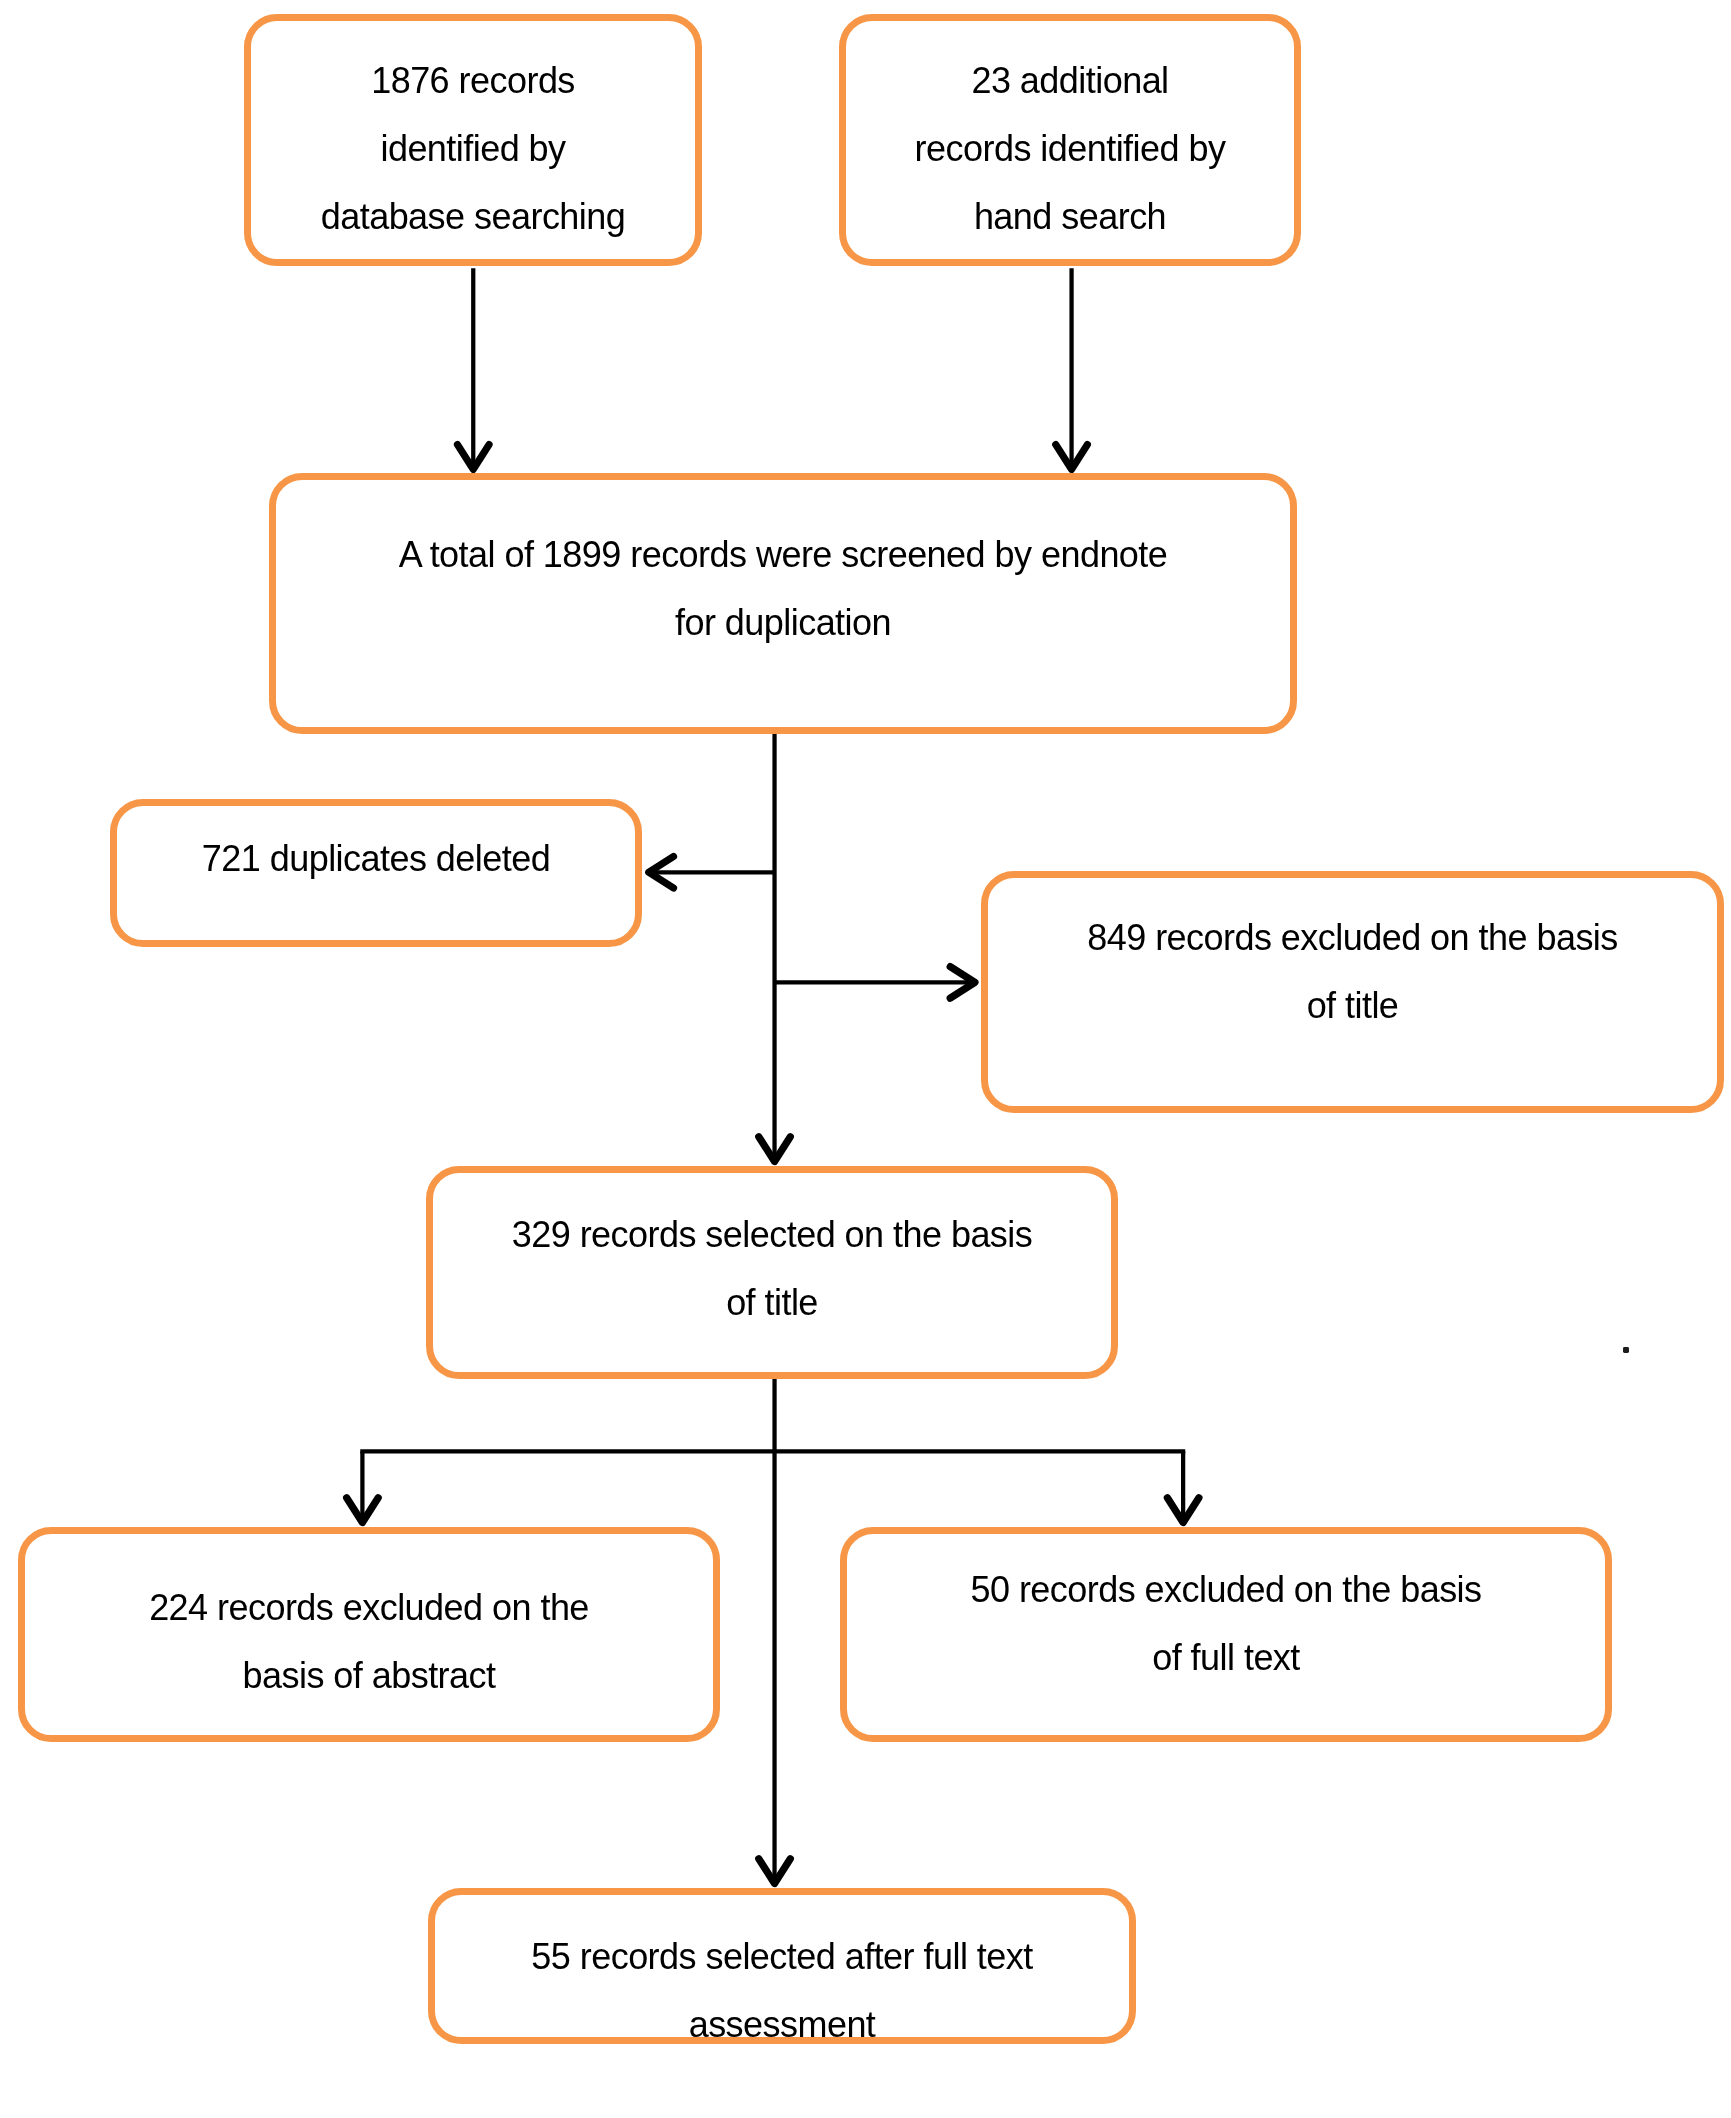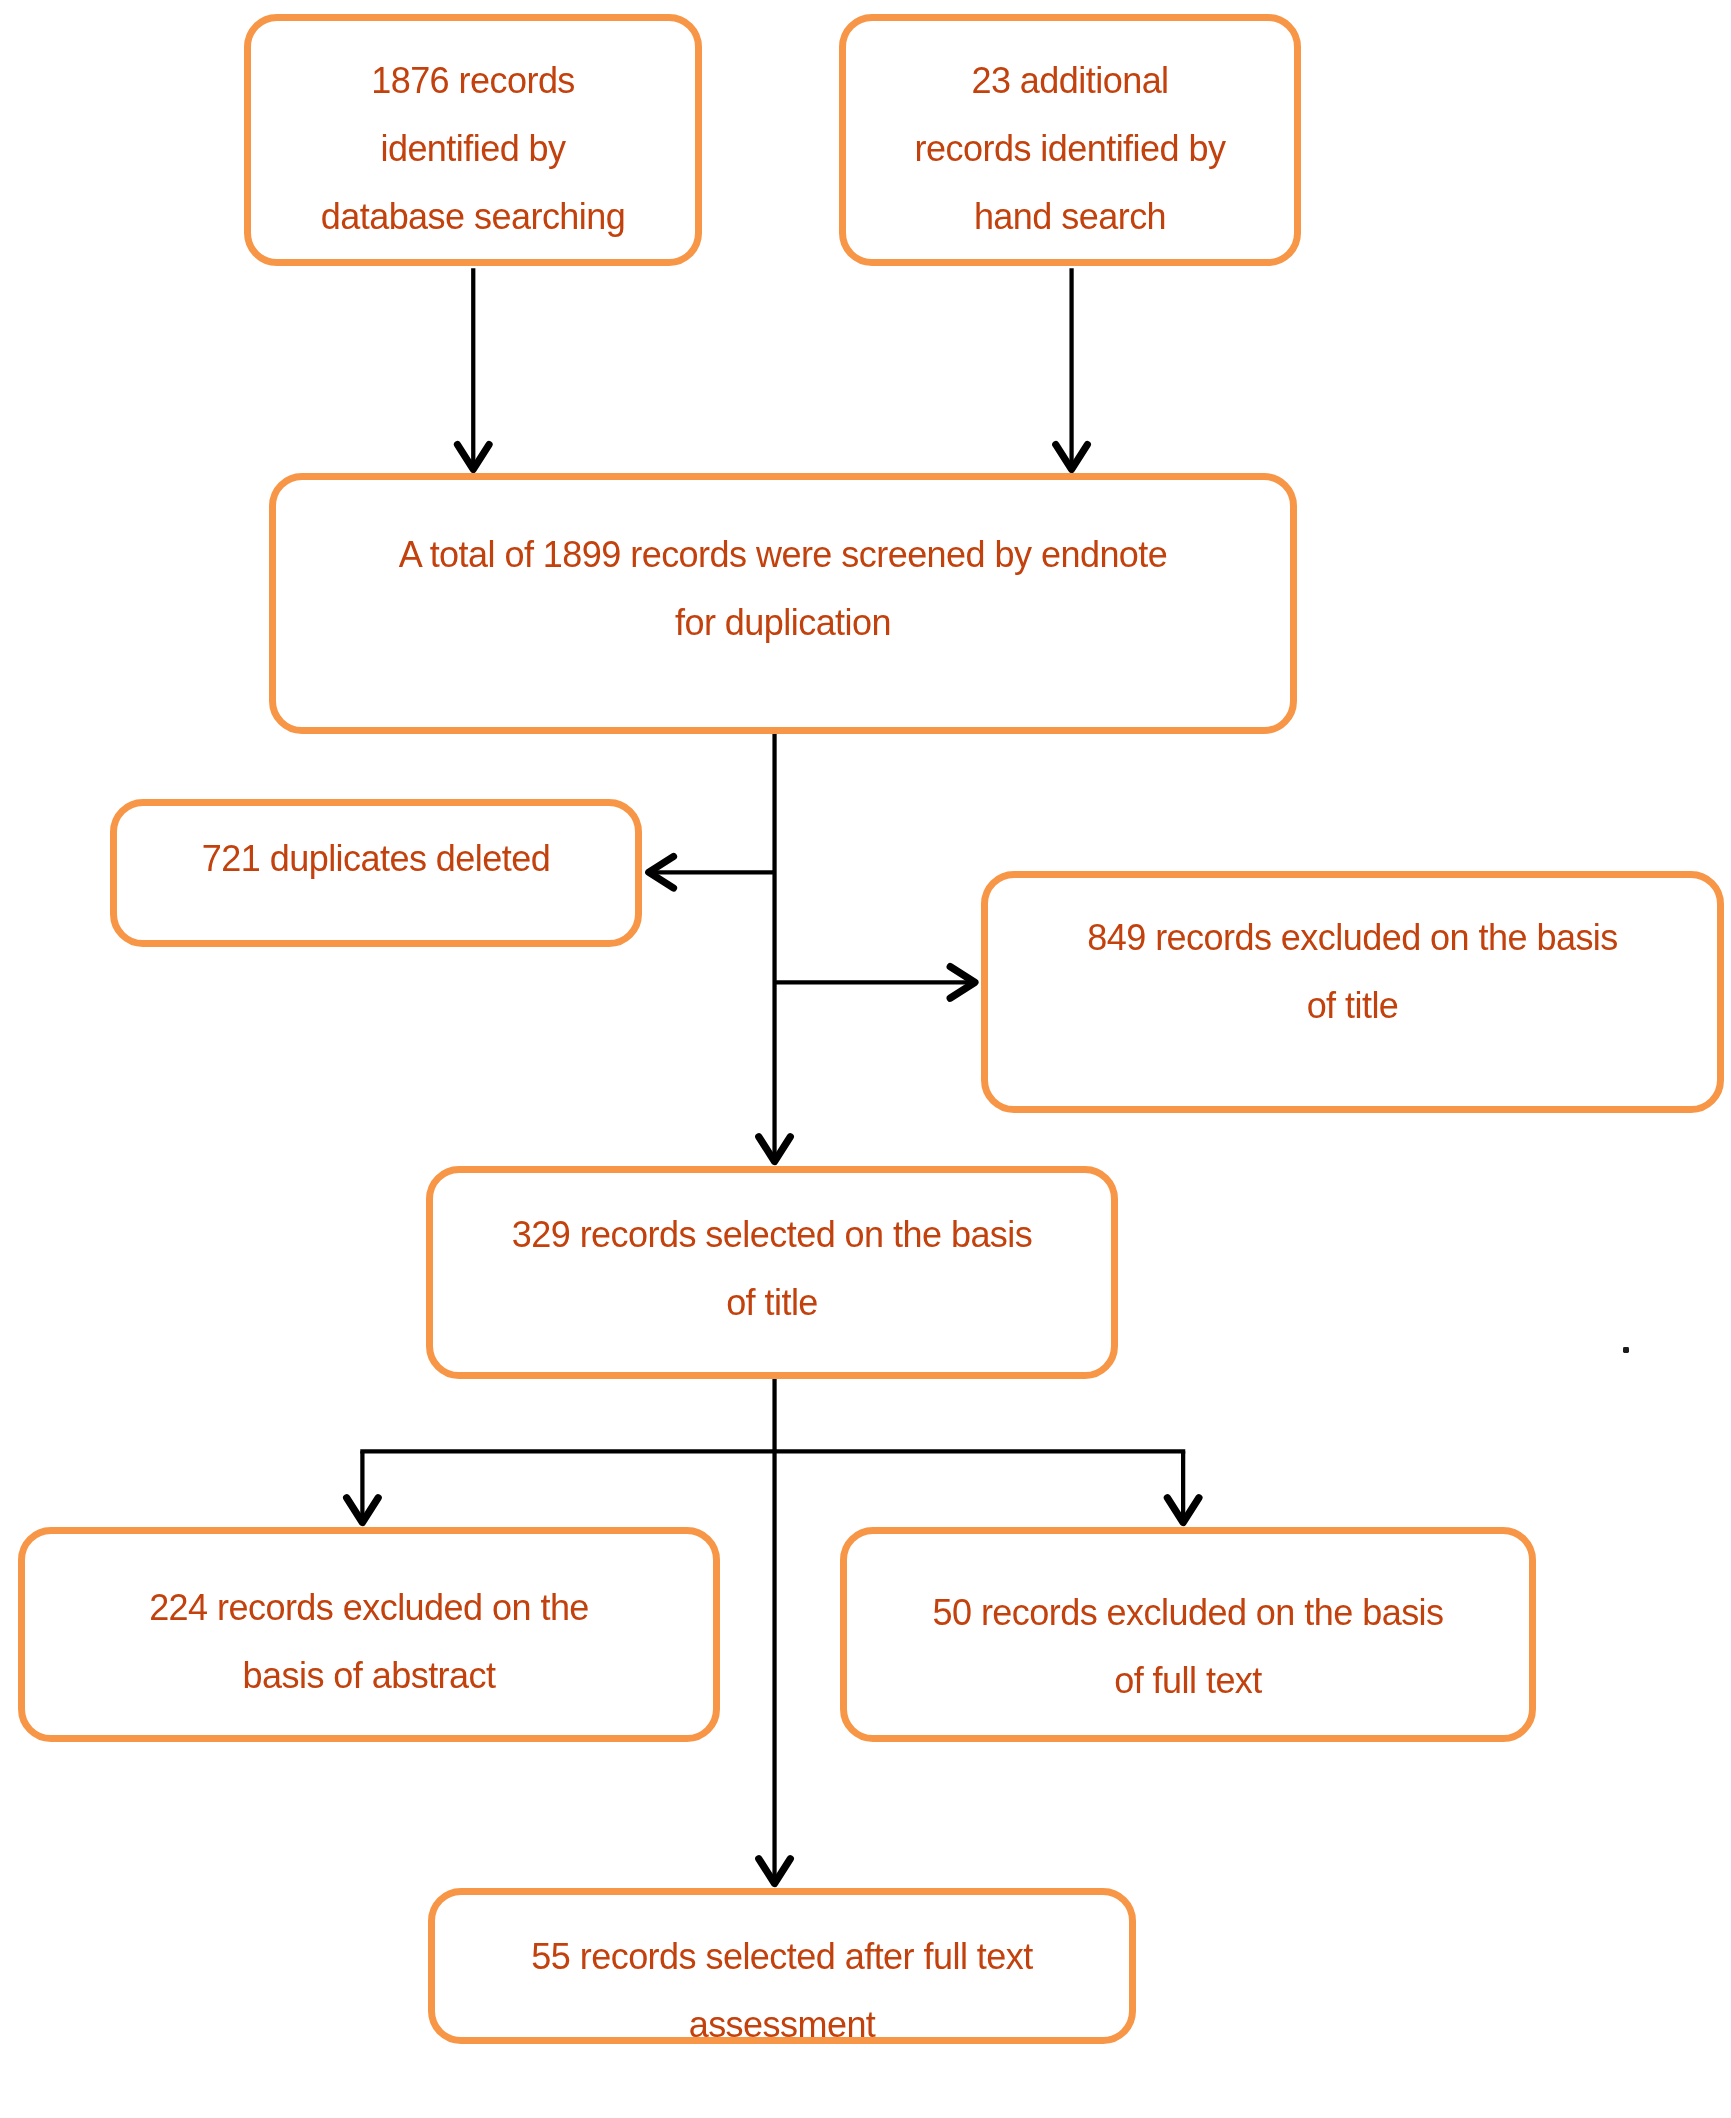--- a/index.html
+++ b/index.html
@@ -20,36 +20,36 @@
     pointer-events: none;
   }
 
   .node {
     position: absolute;
     box-sizing: border-box;
     background: #ffffff;
     border: 7.1px solid #f79646;
     border-radius: 33px;
     text-align: center;
-    color: #c2410c;
+    color: #000000;
     font-size: 36px;
     line-height: 68px;
     letter-spacing: -0.015em;
   }
   .node .ln { display: block; white-space: nowrap; }
 
   
   .node-db        { left: 244px;  top: 14.2px;   width: 458px;  height: 252px; padding-top: 25.6px; }
   .node-hand      { left: 839px; top: 14.2px;   width: 462px;  height: 252px; padding-top: 25.6px; }
   .node-screened  { left: 269px;  top: 473px;  width: 1028px; height: 261px; padding-top: 41px; }
   .node-dup       { left: 110px;  top: 799px; width: 532px;  height: 148px; padding-top: 18.5px; }
   .node-exc-title { left: 981px; top: 871px; width: 743px; height: 242px; padding-top: 25.6px; }
   .node-sel-title { left: 426px;  top: 1166px; width: 692px;  height: 213px; padding-top: 28px; }
   .node-exc-abs   { left: 18px;   top: 1527px; width: 702px;  height: 215px; padding-top: 40px; }
-  .node-exc-full  { left: 840px; top: 1527px; width: 696px;  height: 215px; padding-top: 45px; }
+  .node-exc-full  { left: 840px; top: 1527px; width: 772px;  height: 215px; padding-top: 22px; }
   .node-sel-full  { left: 428px;  top: 1888px; width: 708px;  height: 156px; padding-top: 28.4px; }
 
   .stray-dot {
     position: absolute;
     left: 1623px; top: 1347px;
     width: 5.7px; height: 5.7px;
     background: #1c1c1c;
     border-radius: 1.4px;
   }
 </style>

